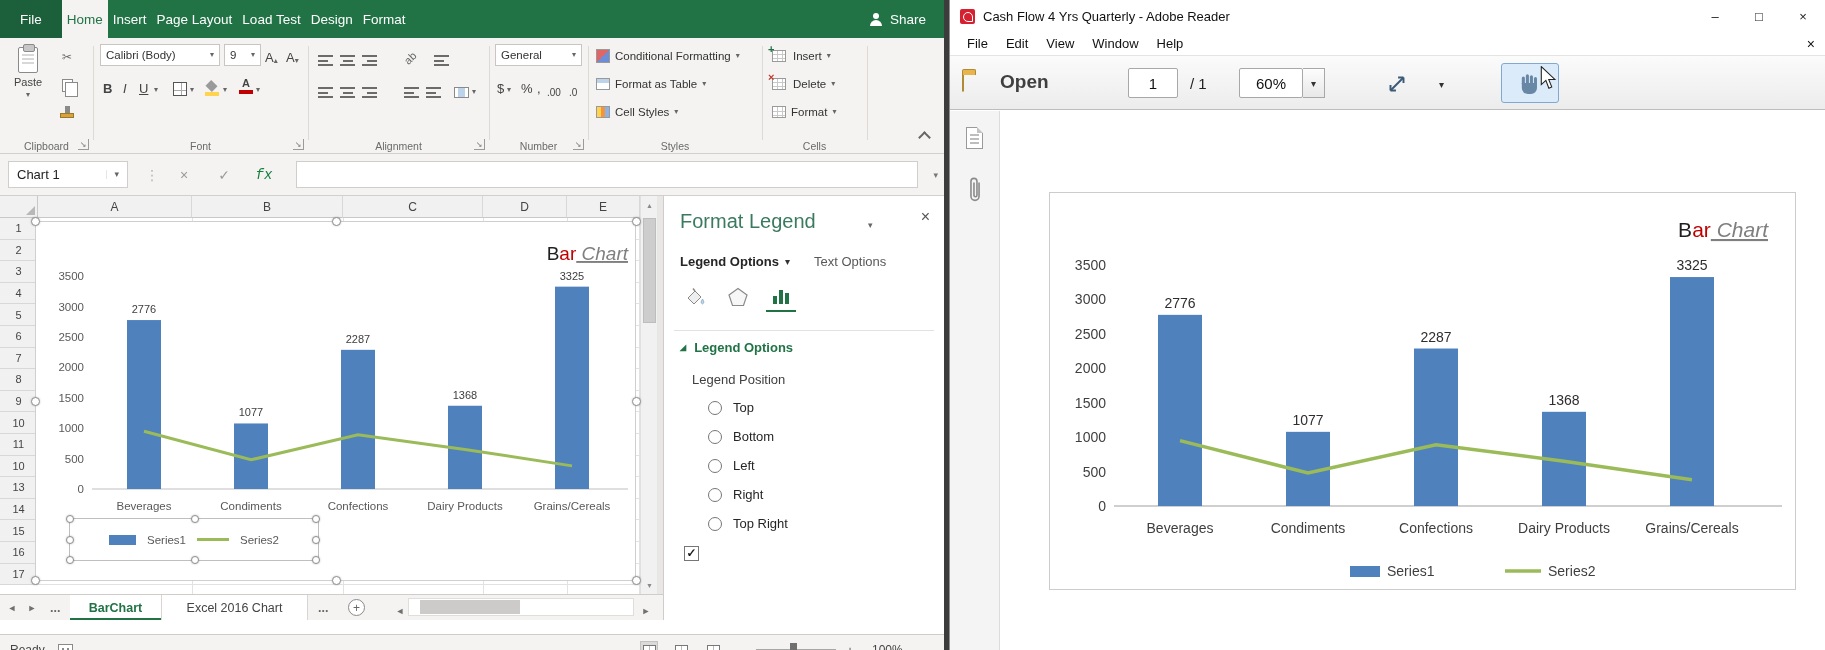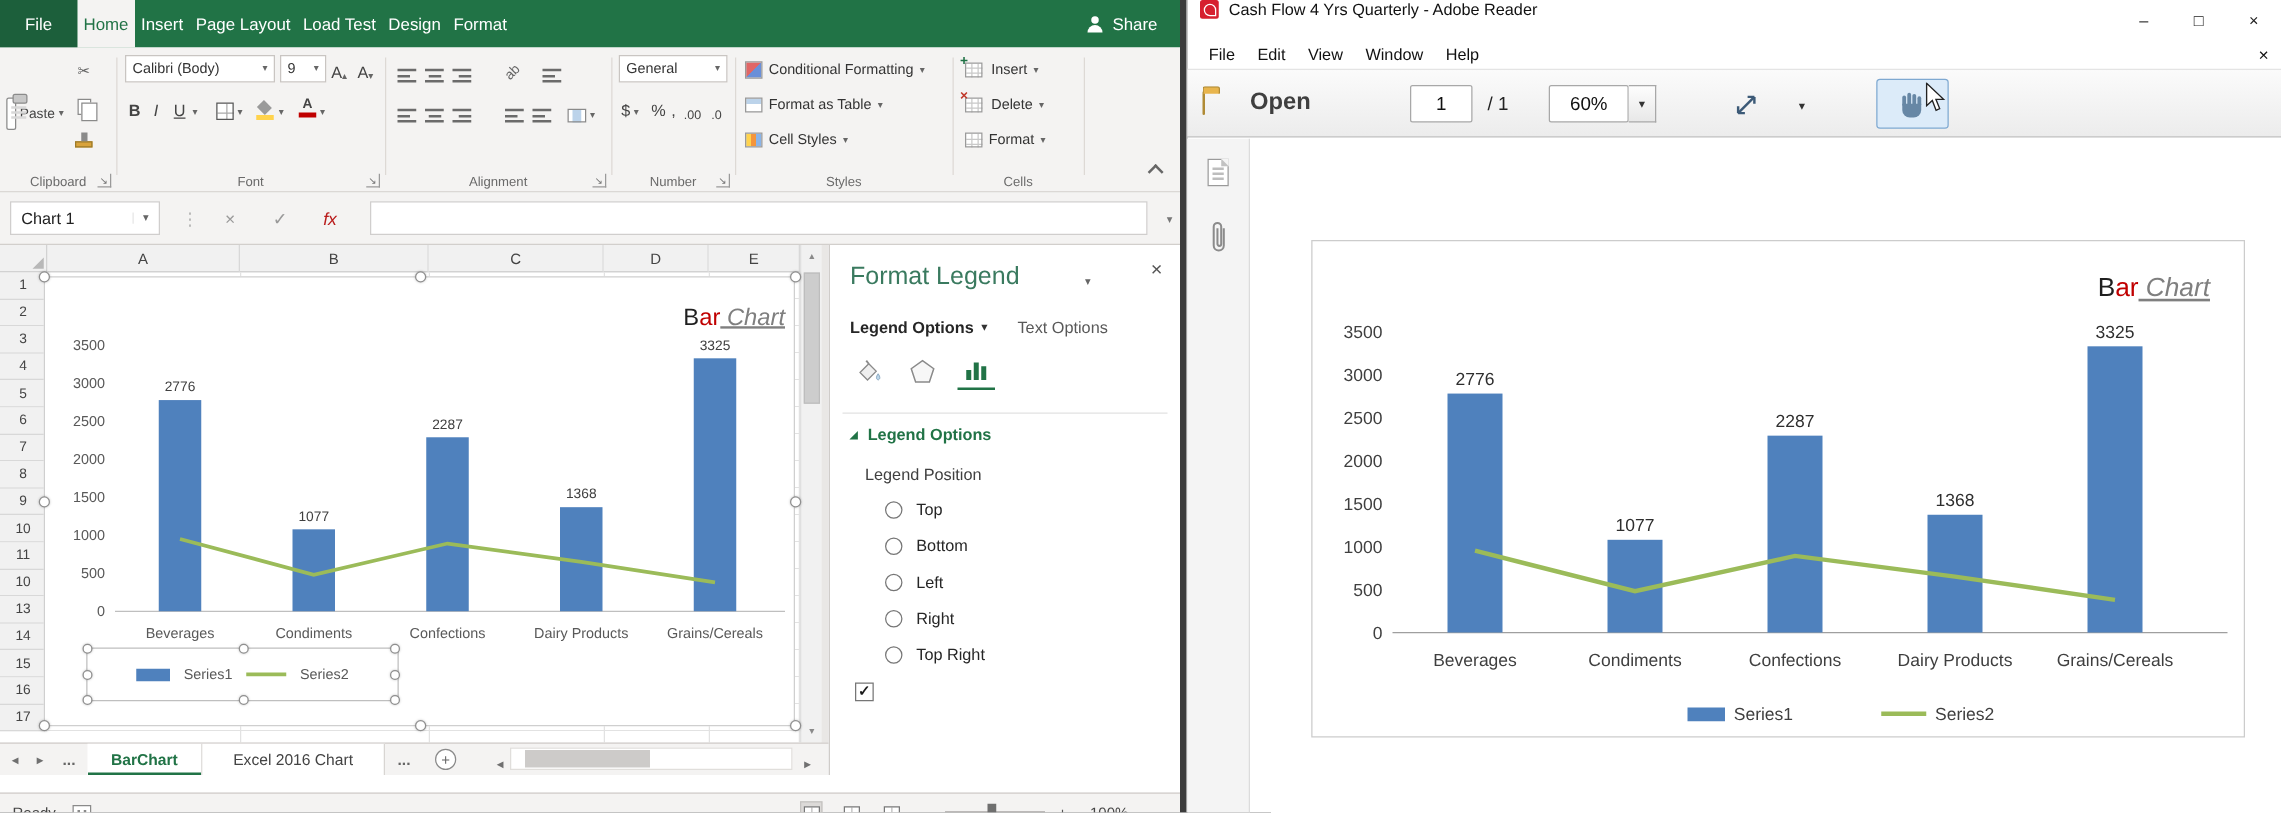--- a/index.html
+++ b/index.html
@@ -22,21 +22,21 @@
 .share{margin-left:auto;display:flex;align-items:center;gap:8px;padding:0 18px}
 .person{width:12px;height:13px;position:relative}
 .person::before{content:"";position:absolute;left:3px;top:0;width:6px;height:6px;border-radius:50%;background:#fff}
 .person::after{content:"";position:absolute;left:0;top:7px;width:12px;height:6px;border-radius:6px 6px 0 0;background:#fff}
 
 .xl-ribbon{position:absolute;left:0;top:38px;width:944px;height:116px;background:#f4f3f2;border-bottom:1px solid #d2cfcc;font-size:11px;color:#444}
 .grp{position:absolute;top:0;height:116px}
 .gsep{position:absolute;top:8px;height:94px;width:1px;background:#ddd9d5}
 .grp-label{position:absolute;bottom:2px;left:0;right:0;text-align:center;color:#6a6a6a;font-size:10.5px}
 .dlg{position:absolute;right:4px;bottom:4px;width:11px;height:11px;display:flex;align-items:center;justify-content:center;font-size:8px;color:#777;border-right:1px solid #9a9a9a;border-bottom:1px solid #9a9a9a}
-.bigbtn{position:absolute;top:4px;display:flex;flex-direction:row;align-items:center;gap:3px;padding-top:5px;width:46px;height:92px}
+.bigbtn{position:absolute;top:4px;display:flex;flex-direction:column;align-items:center;gap:3px;padding-top:5px;width:46px;height:92px}
 .ic-clip{width:20px;height:26px;background:#fff;border:1px solid #8a8a8a;border-radius:2px;position:relative}
 .ic-clip::before{content:"";position:absolute;left:4px;top:-4px;width:10px;height:6px;background:#c7c7c7;border:1px solid #8a8a8a;border-radius:2px}
 .ic-clip::after{content:"";position:absolute;left:3px;top:6px;width:12px;height:2px;background:#d8d8d8;box-shadow:0 4px 0 #d8d8d8,0 8px 0 #d8d8d8}
 .dd{font-size:8px;color:#666;line-height:1}
 .sbtn{position:absolute;width:22px;height:22px;display:flex;align-items:center;justify-content:center;color:#666;font-size:12px}
 .ic-copy{width:11px;height:13px;border:1px solid #8a8a8a;background:#fff;position:relative}
 .ic-copy::after{content:"";position:absolute;left:2px;top:2px;width:11px;height:13px;border:1px solid #8a8a8a;background:#fff}
 .ic-brush{width:14px;height:5px;background:#d9a33c;border:1px solid #9a7a2a;position:relative}
 .ic-brush::before{content:"";position:absolute;left:4px;top:-8px;width:5px;height:7px;background:#8a8a8a}
 .combo{position:absolute;height:22px;background:#fff;border:1px solid #c9c5c2;display:flex;align-items:center;font-size:11.5px;color:#333;padding:0 5px;gap:4px}
@@ -123,21 +123,21 @@
 .tri{font-size:8px;color:#217346}
 .pane-pos{position:absolute;left:28px;top:176px;font-size:13px;color:#404040}
 .radio-row{position:absolute;left:44px;display:flex;gap:11px;align-items:center;font-size:13px;color:#262626}
 .radio{width:14px;height:14px;border:1px solid #767676;border-radius:50%;background:#fff}
 .cb-row{position:absolute;left:20px;top:350px;display:flex;gap:9px;align-items:flex-start}
 .cbox{width:15px;height:15px;border:1px solid #767676;background:#fff;font-size:12px;line-height:13px;text-align:center;color:#1a1a1a;font-weight:bold}
 .cb-label{font-size:13px;color:#262626;line-height:17px}
 
 
 .pdf{position:absolute;left:949px;top:0;width:876px;height:650px;background:#fff;border-left:1px solid #8f8f8f}
-.pdf-title{height:32px;display:flex;align-items:flex-start;gap:8px;padding-left:10px;font-size:13px;color:#111}
+.pdf-title{height:32px;display:flex;align-items:center;gap:8px;padding-left:10px;font-size:13px;color:#111}
 .pdfappic{width:15px;height:15px;background:#d6202f;border-radius:2px;position:relative}
 .pdfappic::after{content:"";position:absolute;left:3px;top:3px;width:8px;height:8px;border:1.6px solid #fff;border-radius:50% 50% 0 50%}
 .win-btns{margin-left:auto;display:flex;height:100%}
 .win-btn{width:44px;display:flex;align-items:center;justify-content:center;font-size:13px;color:#222}
 .pdf-menu{height:23px;display:flex;align-items:center;padding-left:8px;font-size:13px;color:#111}
 .pdf-menu .mi{padding:0 9px}
 .menu-close{margin-left:auto;margin-right:10px;font-size:14px;color:#111}
 .pdf-toolbar{position:relative;height:55px;background:linear-gradient(#fbfbfb,#ececec);border-top:1px solid #e4e4e4;border-bottom:1px solid #bdbdbd}
 .folder{width:30px;height:21px;background:linear-gradient(#f7d98a,#e8b54d);border:1px solid #b08b35;border-radius:2px;position:relative}
 .folder::before{content:"";position:absolute;left:-1px;top:-5px;width:12px;height:5px;background:#e8b54d;border:1px solid #b08b35;border-bottom:none;border-radius:2px 2px 0 0}
@@ -333,21 +333,21 @@
   </div>
 
   <div class="xl-fml">
     <div class="namebox">
       <span>Chart 1</span>
       <span class="dd">▾</span>
     </div>
     <span class="fmlbtn" style="left:140px;color:#b5b5b5">⋮</span>
     <span class="fmlbtn" style="left:172px">×</span>
     <span class="fmlbtn" style="left:212px">✓</span>
-    <span class="fmlbtn" style="left:252px;font-style:italic;color:#b91c1c;font-family:Liberation Sans, sans-serif">fx</span>
+    <span class="fmlbtn" style="left:252px;font-style:italic;color:#15803d;font-family:Liberation Mono, monospace">fx</span>
     <div class="fbar"></div>
     <span class="fml-exp">▾</span>
   </div>
 
   <div class="corner"></div>
   <div class="colh" style="left:38px;width:154px">A</div>
   <div class="colh" style="left:192px;width:151px">B</div>
   <div class="colh" style="left:343px;width:140px">C</div>
   <div class="colh" style="left:483px;width:84px">D</div>
   <div class="colh" style="left:567px;width:73px">E</div>

